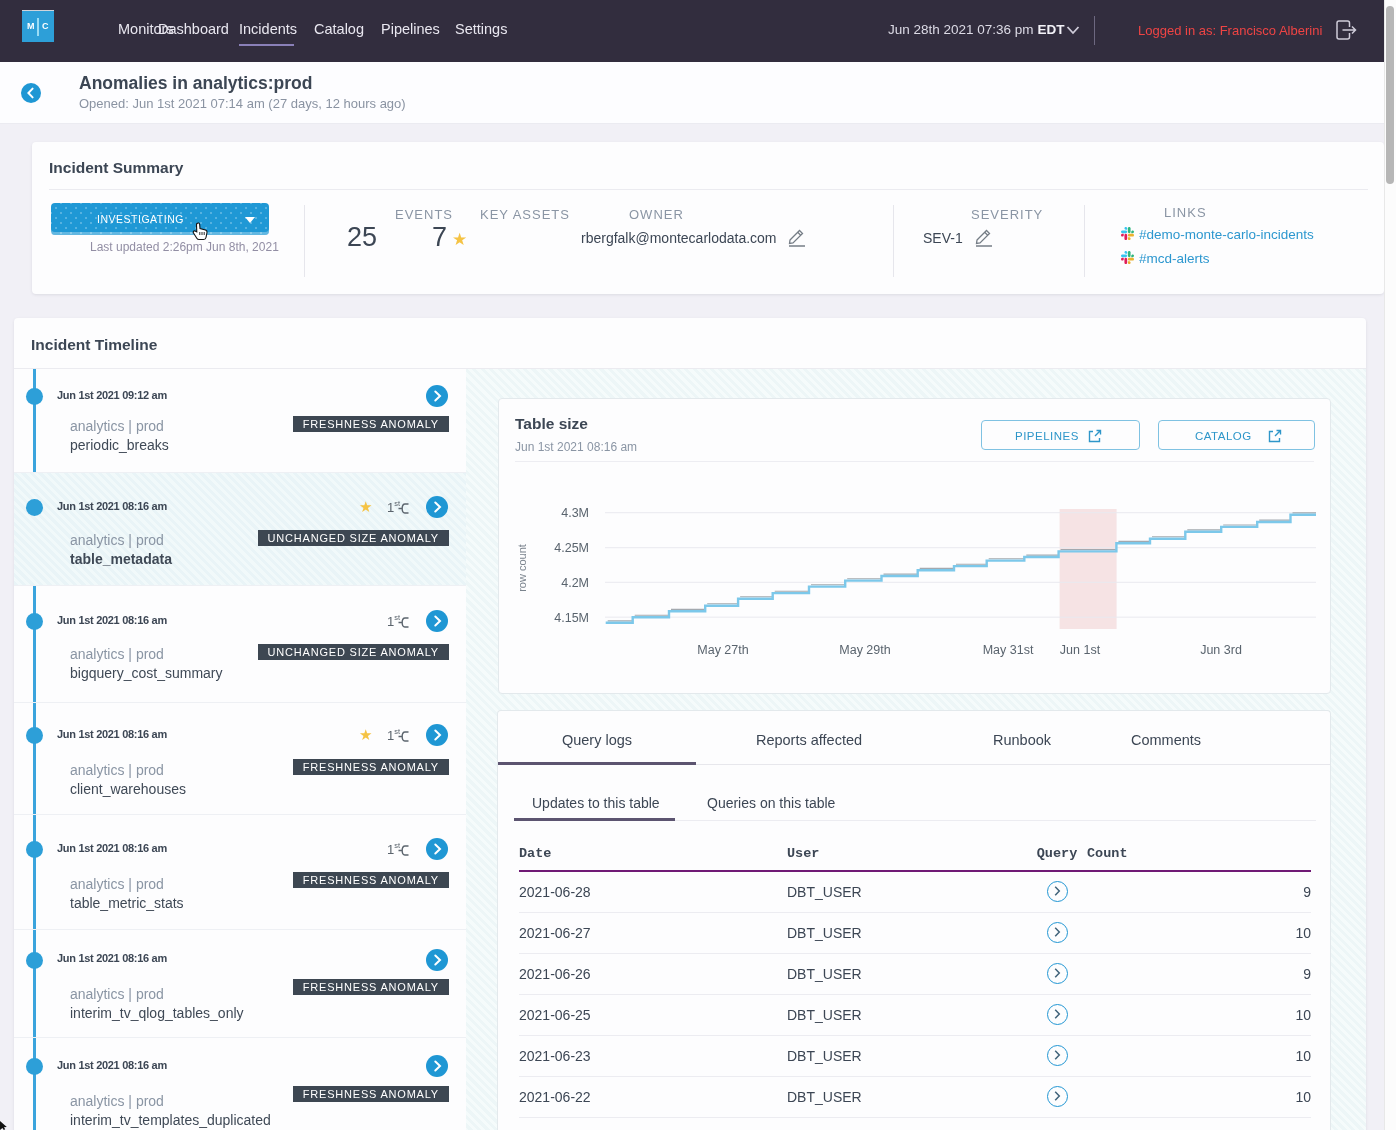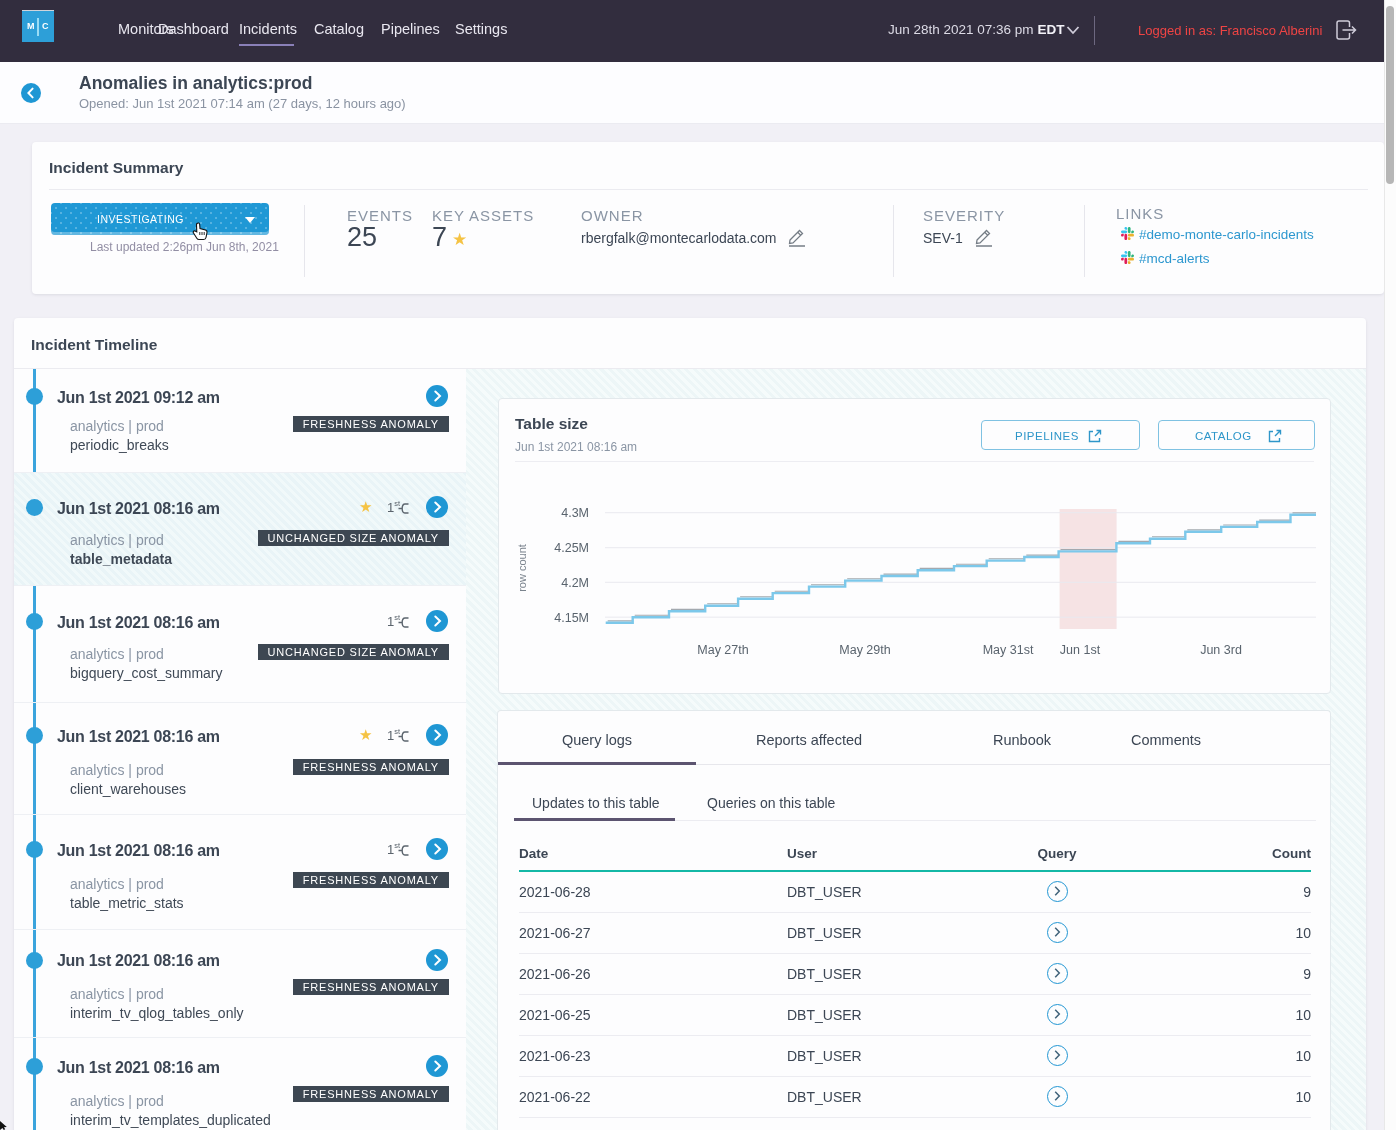--- a/index.html
+++ b/index.html
@@ -26,21 +26,21 @@
 
   
   .card { position:absolute; background:#fdfdfe; border-radius:4px; box-shadow:0 1px 3px rgba(40,40,60,0.10); }
   .cardtitle { font-size:15.5px; font-weight:bold; color:#3c4654; }
 
   
   #summary { left:32px; top:142px; width:1352px; height:152px; }
   #summary .cardtitle { position:absolute; left:17px; top:17px; }
   #summary .hdiv { position:absolute; left:17px; right:16px; top:47px; height:1px; background:#ebebf0; }
   .vdiv { position:absolute; top:63px; width:1px; height:72px; background:#e6e6ec; }
-  .slabel { position:absolute; font-size:15px; letter-spacing:1px; color:#8a95a4; }
+  .slabel { position:absolute; font-size:13px; letter-spacing:1px; color:#8a95a4;margin-left:48px; }
   .sval { position:absolute; font-size:27px; color:#3c4654; }
 
   #invbtn { position:absolute; left:19px; top:61px; width:218px; height:32px; border-radius:4px; background:#1f98d5; background-image:radial-gradient(rgba(255,255,255,0.25) 0.8px, rgba(255,255,255,0) 1.1px), radial-gradient(rgba(255,255,255,0.25) 0.8px, rgba(255,255,255,0) 1.1px); background-size:10px 10px; background-position:0 0, 5px 5px; box-shadow:inset 0 -3px 0 rgba(255,255,255,0.30); }
   #invbtn .txt { position:absolute; left:0; width:179px; top:10px; text-align:center; color:#fff; font-size:10.5px; letter-spacing:0.5px; }
   #invbtn .caret { position:absolute; right:14px; top:14px; width:0; height:0; border-left:5px solid transparent; border-right:5px solid transparent; border-top:6px solid #fff; }
   #lastupd { position:absolute; left:58px; top:98px; font-size:12px; color:#928ea4; }
 
   .editpencil { position:absolute; width:22px; height:20px; }
 
   .slacklink { position:absolute; font-size:13.5px; color:#2c97cf; }
@@ -49,21 +49,21 @@
   #timeline { left:14px; top:318px; width:1352px; height:860px; overflow:hidden; }
   #timeline .cardtitle { position:absolute; left:17px; top:18px; }
   #tl-hdiv { position:absolute; left:0; right:0; top:50px; height:1px; background:#ebebf0; }
 
   
   #tlleft { position:absolute; left:0; top:51px; width:452px; height:809px; }
   .tlrow { position:absolute; left:0; width:452px; border-bottom:1px solid #eef0f4; }
   .tlrow.sel { background:repeating-linear-gradient(45deg, #e9f4f7 0 3px, #f1f9fa 3px 6px); }
   #blueline { position:absolute; left:19px; top:0px; width:3px; height:809px; background:#3ba4dd; }
   .tldot { position:absolute; left:12px; width:17px; height:17px; border-radius:50%; background:#2d9fd8; }
-  .tldate { position:absolute; left:43px; font-size:16px; font-weight:600; letter-spacing:-0.3px; color:#3c4654; }
+  .tldate { position:absolute; left:43px; font-size:11px; font-weight:600; letter-spacing:-0.3px; color:#3c4654; }
   .tlmeta { position:absolute; left:56px; font-size:14px; color:#8a95a4; }
   .tlname { position:absolute; left:56px; font-size:14px; color:#3f4956; }
   .tlbadge { position:absolute; height:16px; background:#3d4752; color:#fff; font-size:11px; letter-spacing:0.8px; line-height:16px; padding:0 10px; }
   .tlgo { position:absolute; left:412px; width:22px; height:22px; border-radius:50%; background:#1f97d4; color:#fff; text-align:center; line-height:20px; font-size:16px; }
   .star { position:absolute; font-size:15px; color:#f5c344; }
   .firsticon { position:absolute; width:22px; height:16px; }
 
   
   #tlright { position:absolute; left:452px; top:51px; width:900px; height:809px;
      background:repeating-linear-gradient(45deg, #edf6f7 0 3px, #f5fbfb 3px 6px); }
@@ -78,21 +78,21 @@
   
   #tabscard { position:absolute; left:31px; top:341px; width:834px; height:468px; background:#fdfdfe; border:1px solid #e3e9ec; border-radius:4px 4px 0 0; border-bottom:none; }
   .tab { position:absolute; top:21px; font-size:14.5px; color:#3c4654; }
   #tabline { position:absolute; left:0; right:0; top:53px; height:1px; background:#e7e7ec; }
   #tabactive { position:absolute; left:0; top:51px; width:198px; height:3px; background:#5c5470; }
   .subtab { position:absolute; top:84px; font-size:14px; color:#3c4654; }
   #subtabline { position:absolute; left:16px; width:802px; top:109px; height:1px; background:#ececf1; }
   #subtabactive { position:absolute; left:16px; top:107px; width:161px; height:3px; background:#5c5470; }
 
   table.qlog { position:absolute; left:21px; top:129px; width:792px; border-collapse:collapse; font-size:14px; color:#3c4654; }
-  table.qlog th { font-size:13.5px; font-weight:bold; text-align:left; padding:6px 0 9px 0; border-bottom:2px solid #14b8a6; }
+  table.qlog th { font-size:13.5px; font-weight:bold; text-align:left; padding:6px 0 9px 0; border-bottom:2px solid #701a75;font-family:Liberation Mono, monospace; }
   table.qlog td { padding:0; height:41px; border-bottom:1px solid #ececf1; }
   .qcircle { width:21px; height:21px; border-radius:50%; border:1.5px solid #2196d3; color:#41637a; font-size:14px; text-align:center; line-height:18px; margin:0 auto; }
 
   
   #sbtrack { position:absolute; right:0; top:0; width:12px; height:1130px; background:#fcfcfc; border-left:1px solid #e8e8e8; }
   #sbthumb { position:absolute; right:2px; top:6px; width:8px; height:178px; background:#b6b6b6; border-radius:5px; }
 </style>
 </head>
 <body>
 
@@ -361,21 +361,21 @@
             <col style="width:268px">
             <col style="width:240px">
             <col style="width:60px">
             <col style="width:224px">
           </colgroup>
         <tbody>
             <tr>
           <th>Date</th>
               <th>User</th>
               <th style="text-align:center;">Query</th>
-              <th style="text-align:right;margin-top:12px;">Count</th>
+              <th style="text-align:left;margin-top:12px;">Count</th>
         </tr>
         <tr>
               <td>2021-06-28</td>
               <td>DBT_USER</td>
               <td>
                 <div class="qcircle"><svg width="18" height="18" viewBox="0 0 18 18" style="margin-top:0px;">
                     <path d="M7.2 4.7 L11.3 9 L7.2 13.3" stroke="#41637a" stroke-width="1.5" fill="none"></path>
                   </svg></div>
               </td>
               <td style="text-align:right;">9</td>

